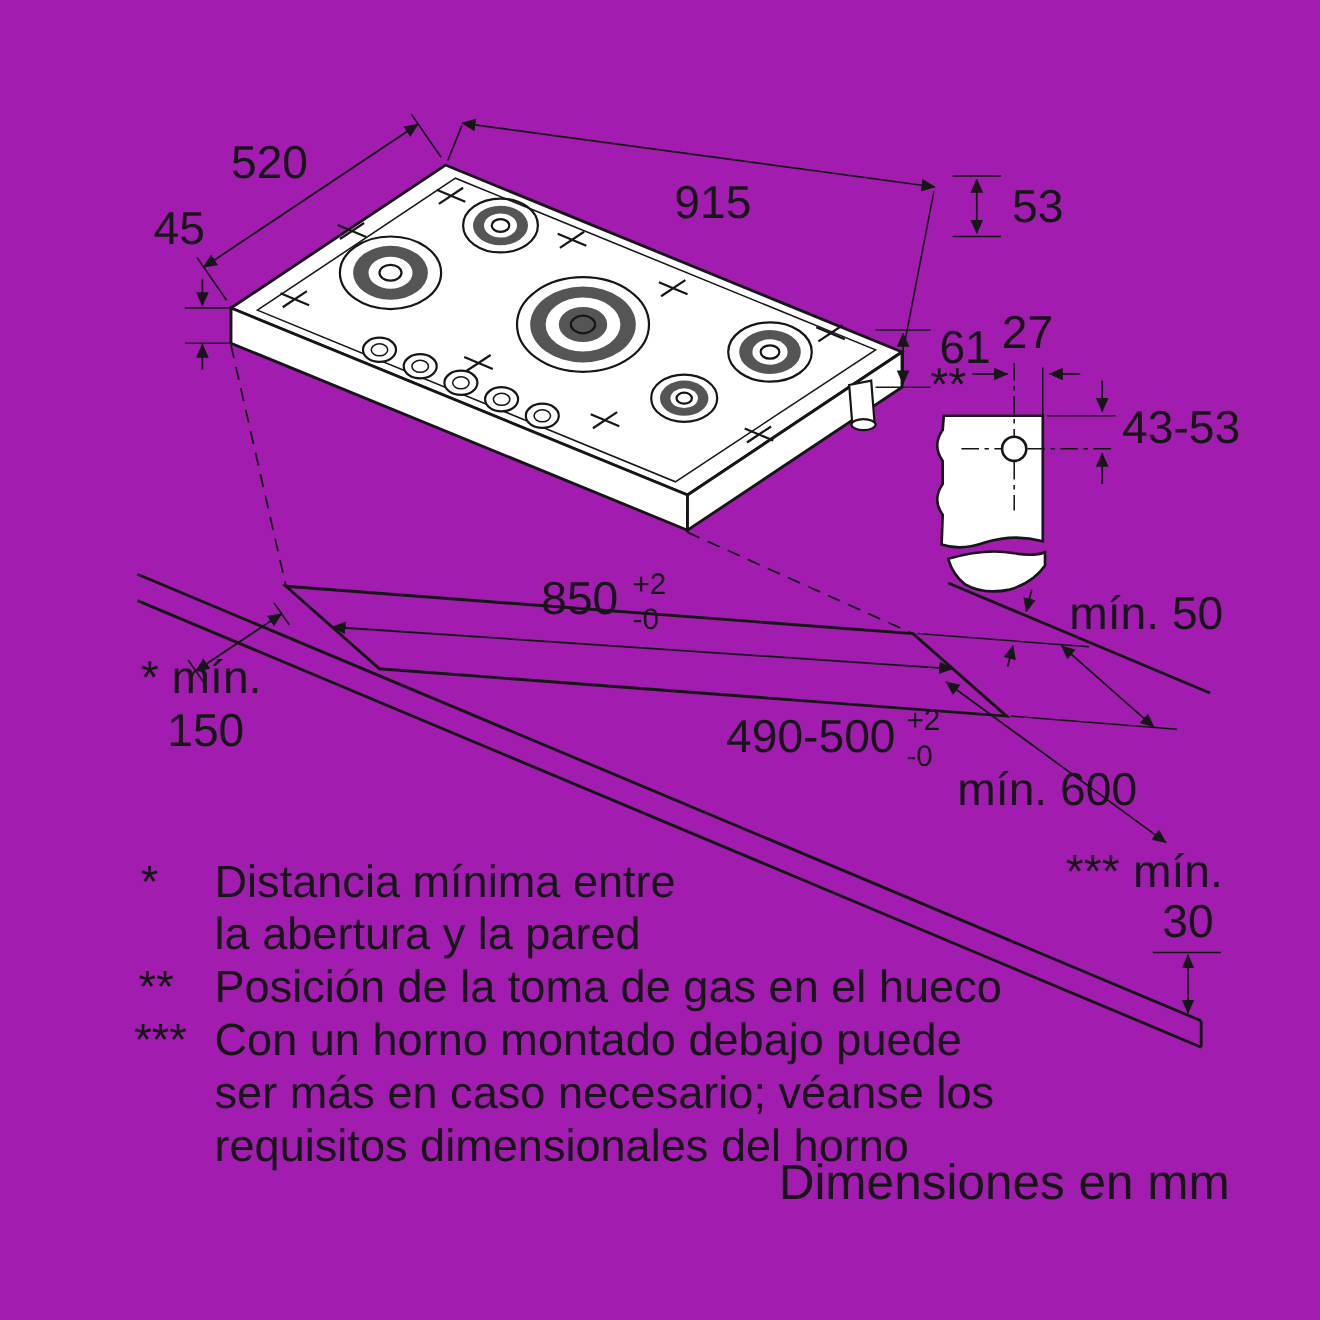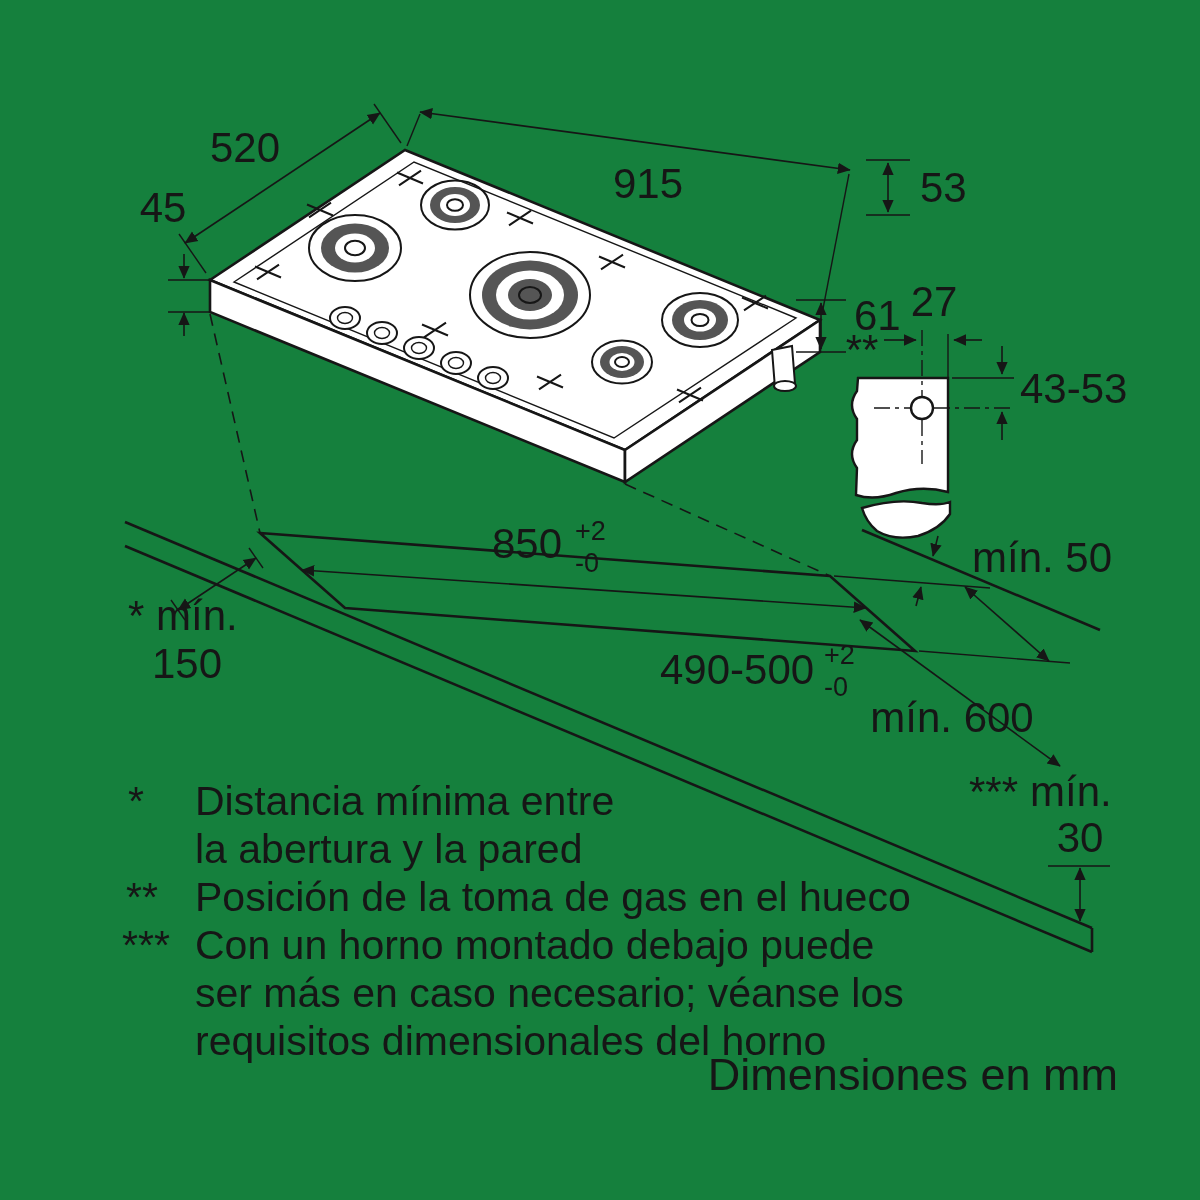--- a/index.html
+++ b/index.html
@@ -1,16 +1,16 @@
 <!DOCTYPE html>
 <html><head>
 <meta charset="utf-8">
 <style>
   html,body{margin:0;padding:0;background:#ffffff}
-  .stage{width:1200px;height:1200px;position:relative;background:#15803d;overflow:hidden;
+  .stage{width:1200px;height:1200px;position:relative;background:#a21caf;overflow:hidden;
          font-family:"Liberation Sans", sans-serif}
   svg{display:block}
   svg text{font-family:"Liberation Sans", sans-serif;fill:#161616}
   .ln{stroke:#161616;stroke-width:1.6;fill:none}
   .thin{stroke:#161616;stroke-width:1.4;fill:none}
   .mid{stroke:#161616;stroke-width:2;fill:none}
   .thick{stroke:#161616;stroke-width:2.6;fill:none}
   .dash{stroke-dasharray:12 8}
   .dashdot{stroke:#161616;stroke-width:1.4;fill:none;stroke-dasharray:16 5 4 5}
   .wh{fill:#ffffff}

